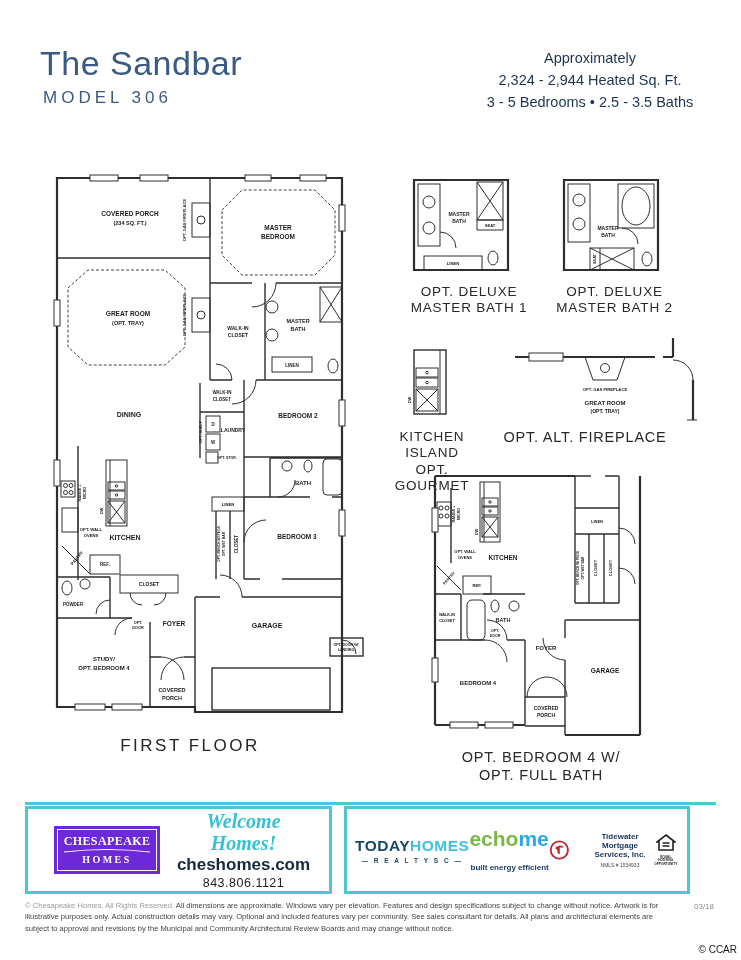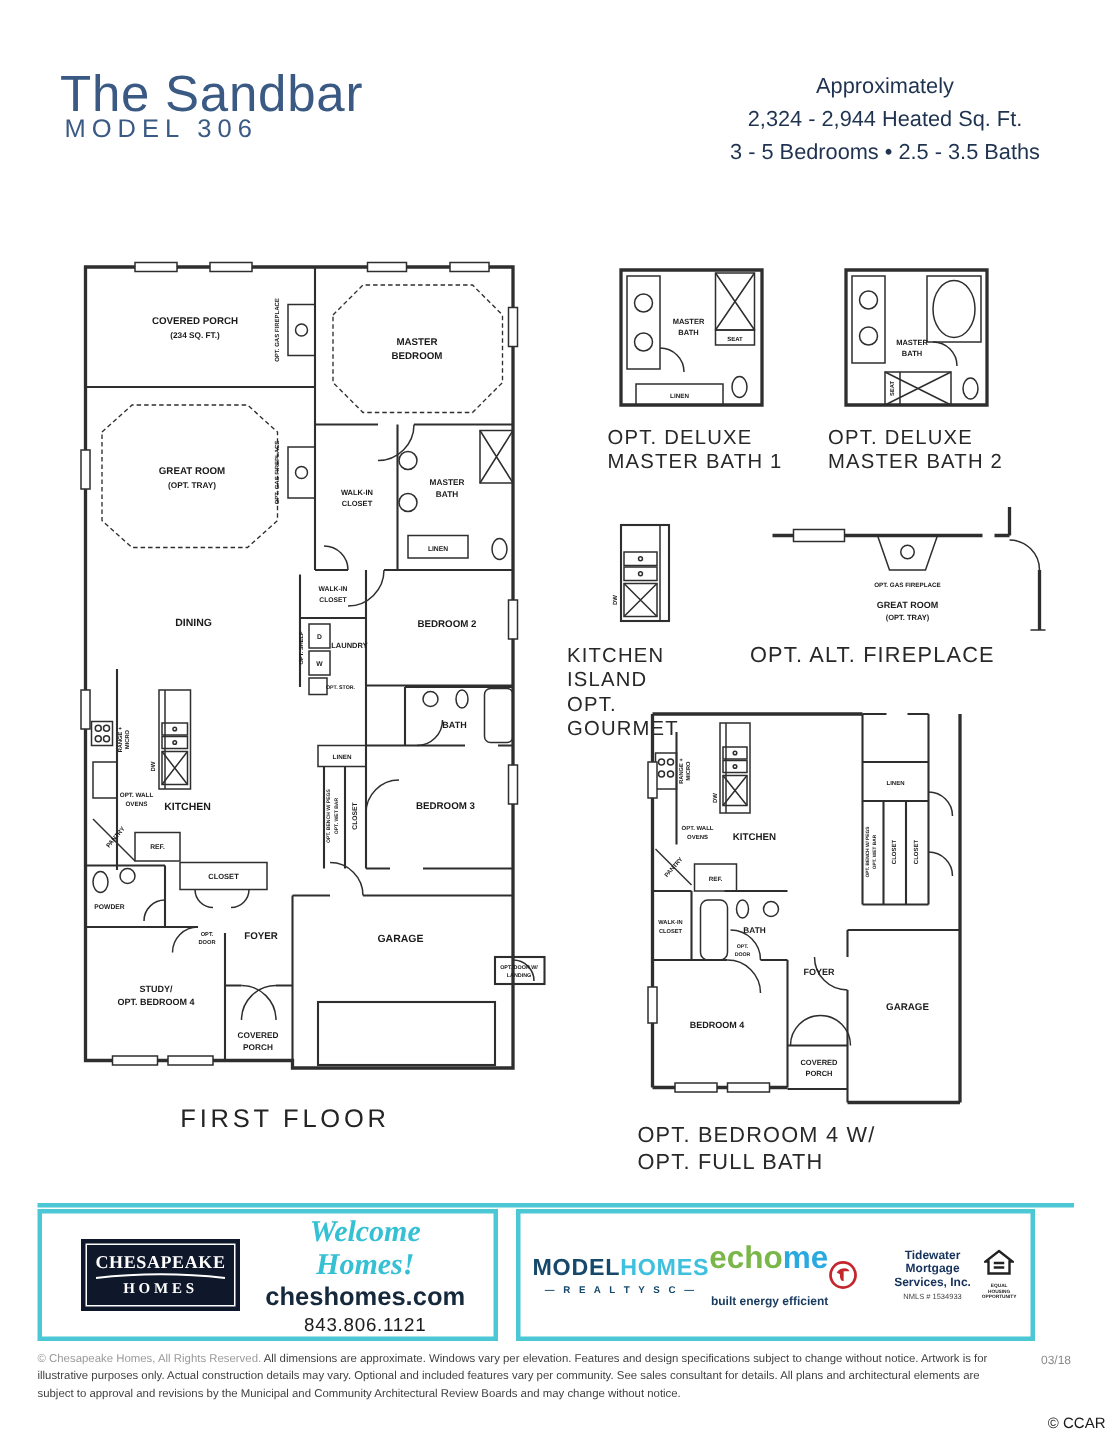--- a/index.html
+++ b/index.html
@@ -1,42 +1,42 @@
 <!DOCTYPE html>
 <html><head>
 <meta charset="utf-8">
 <style>
   html,body{margin:0;padding:0}
   body{width:741px;height:960px;position:relative;background:#fff;font-family:"Liberation Sans",sans-serif;overflow:hidden}
 
   
   .title{position:absolute;left:40px;top:44px;font-size:34px;font-weight:400;color:#3a5a84;letter-spacing:.5px}
-  .model{position:absolute;left:43px;top:76px;font-size:17px;font-weight:500;color:#3a5a84;letter-spacing:4px}
+  .model{position:absolute;left:43px;top:88px;font-size:17px;font-weight:500;color:#3a5a84;letter-spacing:4px}
   .specs{position:absolute;left:460px;top:48px;width:260px;text-align:center;font-size:14.5px;font-weight:400;color:#1f3350;line-height:1.5}
 
   
   svg{position:absolute}
   .w2{stroke:#2e2e2e;stroke-width:2.2;fill:none}
   .w1{stroke:#2e2e2e;stroke-width:1.4;fill:none}
   .fx{stroke:#2e2e2e;stroke-width:1;fill:none}
   .dash{stroke:#2e2e2e;stroke-width:.9;fill:none;stroke-dasharray:3 2}
   .win{fill:#fff;stroke:#2e2e2e;stroke-width:1}
   .lbl{font-family:"Liberation Sans",sans-serif;font-weight:700;fill:#1b1b1b;text-anchor:middle}
 
   
-  .cap{position:absolute;font-weight:500;color:#282828;letter-spacing:.8px;line-height:1.22;font-size:13.5px}
+  .cap{position:absolute;text-align:center;font-weight:500;color:#282828;letter-spacing:.8px;line-height:1.22;font-size:13.5px}
   .cap-lg{font-size:14.5px}
   .ff-cap{position:absolute;left:110px;top:736px;width:160px;text-align:center;font-size:17px;letter-spacing:2.5px;color:#242424;font-weight:500}
 
   
   .rule{position:absolute;left:25px;top:802px;width:691px;height:3px;background:#4bc7d6}
   .fbox{position:absolute;top:806px;height:88px;border:3px solid #4bc7d6;background:#fff;box-sizing:border-box;display:flex;align-items:center}
   .fbox.left{left:25px;width:307px;gap:16px;padding-left:26px}
   .fbox.right{left:344px;width:346px;justify-content:space-around;padding:0 8px}
-  .ches-logo{width:106px;height:48px;background:#0f172a;position:relative;flex:0 0 auto}
+  .ches-logo{width:106px;height:48px;background:#6d28d9;position:relative;flex:0 0 auto}
   .ches-inner{position:absolute;inset:3px;border:1.5px solid #fff;display:flex;flex-direction:column;align-items:center;justify-content:center}
   .ches-l1{font-family:"Liberation Serif",serif;font-weight:700;color:#fff;font-size:12px;letter-spacing:.4px;line-height:1}
   .ches-l2{font-family:"Liberation Serif",serif;font-weight:700;color:#fff;font-size:10px;letter-spacing:2.5px;line-height:1}
   .ches-text{text-align:center;flex:1;padding-right:18px}
   .tagline{font-family:"Liberation Serif",serif;font-style:italic;color:#35c0d4;font-size:20px;font-weight:700;line-height:1.1}
   .website{font-size:17px;font-weight:700;color:#16283c;line-height:1.25}
   .phone{font-size:12.5px;color:#1d1d1d;letter-spacing:.5px}
   .today{text-align:center}
   .today-l1{font-size:15.5px;font-weight:700;letter-spacing:.5px}
   .today-a{color:#15486b}
@@ -338,21 +338,21 @@
   </div>
   <div class="ches-text">
     <div class="tagline">Welcome Homes!</div>
     <div class="website">cheshomes.com</div>
     <div class="phone">843.806.1121</div>
   </div>
 </div>
 
 <div class="fbox right">
   <div class="today">
-    <div class="today-l1"><span class="today-a">MODEL</span><span class="today-b">HOMES</span></div>
+    <div class="today-l1"><span class="today-a">TODAY</span><span class="today-b">HOMES</span></div>
     <div class="today-l2">— R E A L T Y   S C —</div>
   </div>
   <div class="echome">
     <div class="echome-l1"><span class="ech-g">echo</span><span class="ech-b">me</span></div>
     <div class="echome-l2">built energy efficient</div>
   </div>
   <div class="tidewater">
     <svg width="24" height="24" viewBox="0 0 24 24" style="position:static">
         <circle cx="12" cy="12" r="10" fill="#fff" stroke="#c4262e" stroke-width="2.2"></circle>
         <path d="M7,10 C10,5.5 16.5,6 17,9 L12.5,9 L12.5,17 C10.5,17 9.5,15.5 9.5,11.5 Z" fill="#c4262e"></path>

